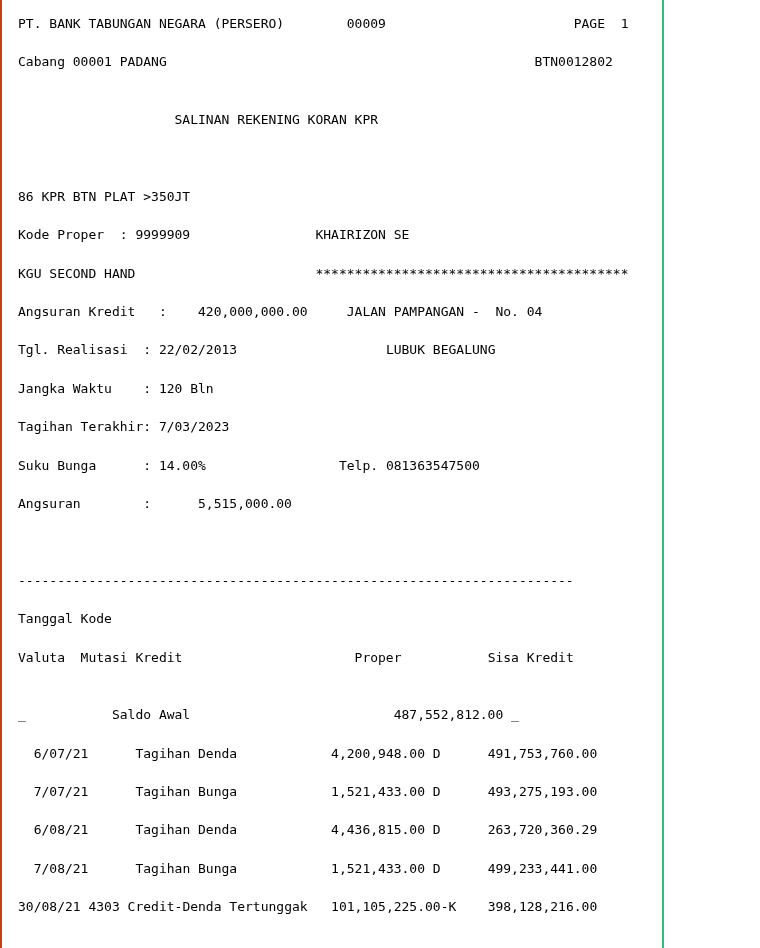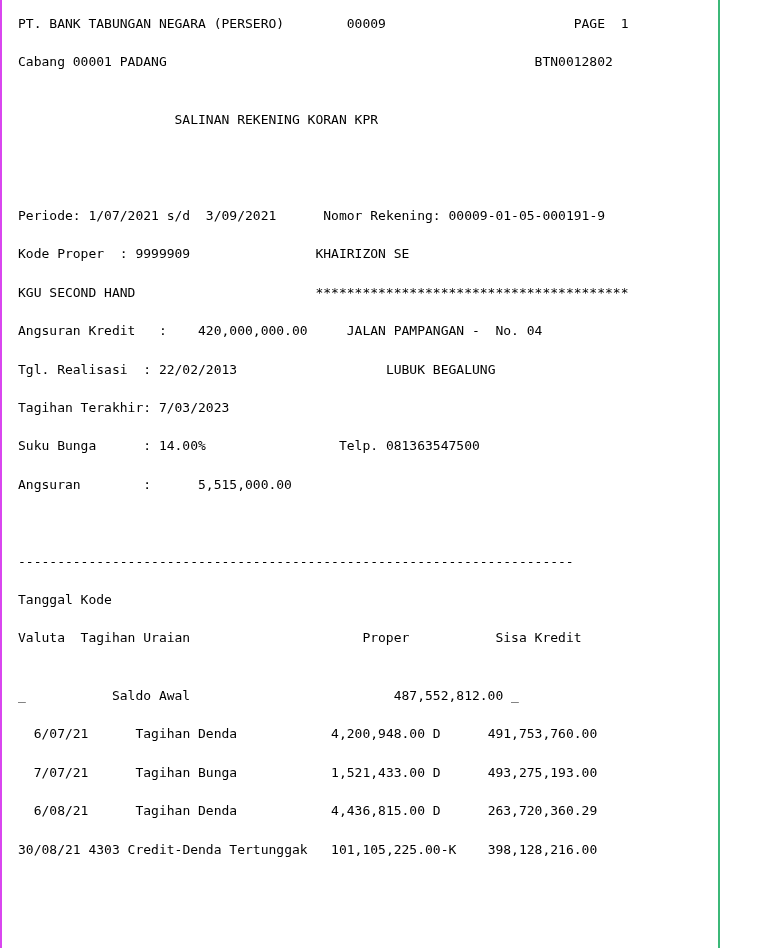--- a/index.html
+++ b/index.html
@@ -13,23 +13,23 @@
     font-family: "DejaVu Sans Mono", monospace;
     font-size: 13px;
     line-height: 19px;
     color: #000000;
     position: relative;
     overflow: hidden;
   }
   .page {
     position: absolute;
     left: 0; top: 0;
-    width: 720px;
+    width: 664px;
     height: 948px;
-    border-left: 2px solid #d946ef;
+    border-left: 2px solid #c2410c;
     border-right: 2px solid #3cb878;
     box-sizing: border-box;
     padding: 14px 16px 8px 16px;
   }
   pre.doc {
     margin: 0;
     font-family: "DejaVu Sans Mono", monospace;
     font-size: 13px;
     line-height: 19.2px;
     white-space: pre;
@@ -40,36 +40,37 @@
   .spacer { display: block; height: 19.2px; }
 </style>
 </head>
 <body>
 
 <div class="page">
 
   <pre class="doc"><span class="row"><span>PT. BANK TABUNGAN NEGARA (PERSERO)</span><span>        </span><span>00009</span><span>                        </span><span>PAGE  1</span></span>
 <span class="row"><span>Cabang 00001 PADANG</span><span>                                               </span><span>BTN0012802</span></span>
 <span class="spacer"> </span><span class="row">                    <span>SALINAN REKENING KORAN KPR</span></span>
-<span class="spacer"> </span><span class="spacer"> </span>
-<span class="row"><span>Periode:</span> <span>1/07/2021 s/d  3/09/2021</span>      <span>Nomor Rekening:</span> <span>00009-01-05-000191-9</span></span>
+<span class="spacer"> </span><span class="spacer"> </span><span class="row"><span>86 KPR BTN PLAT &gt;350JT</span></span>
 <span class="row"><span>Kode Proper  :</span> <span>9999909</span>                <span>KHAIRIZON SE</span></span>
 <span class="row"><span>KGU SECOND HAND</span>                       <span>****************************************</span></span>
 <span class="row"><span>Angsuran Kredit   :</span>    <span>420,000,000.00</span>     <span>JALAN PAMPANGAN -  No. 04</span></span>
 <span class="row"><span>Tgl. Realisasi  :</span> <span>22/02/2013</span>                   <span>LUBUK BEGALUNG</span></span>
+<span class="row"><span>Jangka Waktu    :</span> <span>120 Bln</span></span>
 <span class="row"><span>Tagihan Terakhir:</span> <span>7/03/2023</span></span>
 <span class="row"><span>Suku Bunga      :</span> <span>14.00%</span>                 <span>Telp.</span> <span>081363547500</span></span>
 <span class="row"><span>Angsuran        :</span>      <span>5,515,000.00</span></span>
 <span class="spacer"> </span><span class="spacer"> </span><span class="sep">-----------------------------------------------------------------------</span>
 <span class="row"><span>Tanggal Kode</span></span>
-<span class="row"><span>Valuta  Tagihan Uraian</span>                      <span>Proper</span>           <span>Sisa Kredit</span></span>
+<span class="row"><span>Valuta  Mutasi Kredit</span>                      <span>Proper</span>           <span>Sisa Kredit</span></span>
 <span class="spacer"> </span><span class="row">_           <span>Saldo Awal</span>                          <span>487,552,812.00</span> _</span>
 <span class="row"> <span> 6/07/21</span>      <span>Tagihan Denda</span>            <span>4,200,948.00 D</span>      <span>491,753,760.00</span></span>
 <span class="row"> <span> 7/07/21</span>      <span>Tagihan Bunga</span>            <span>1,521,433.00 D</span>      <span>493,275,193.00</span></span>
 <span class="row"> <span> 6/08/21</span>      <span>Tagihan Denda</span>            <span>4,436,815.00 D</span>      <span>263,720,360.29</span></span>
+<span class="row"> <span> 7/08/21</span>      <span>Tagihan Bunga</span>            <span>1,521,433.00 D</span>      <span>499,233,441.00</span></span>
 <span class="row"><span>30/08/21</span> <span>4303</span> <span>Credit-Denda Tertunggak</span>   <span>101,105,225.00-K</span>    <span>398,128,216.00</span></span>
 
 
 
 
 
 
 
 
 

